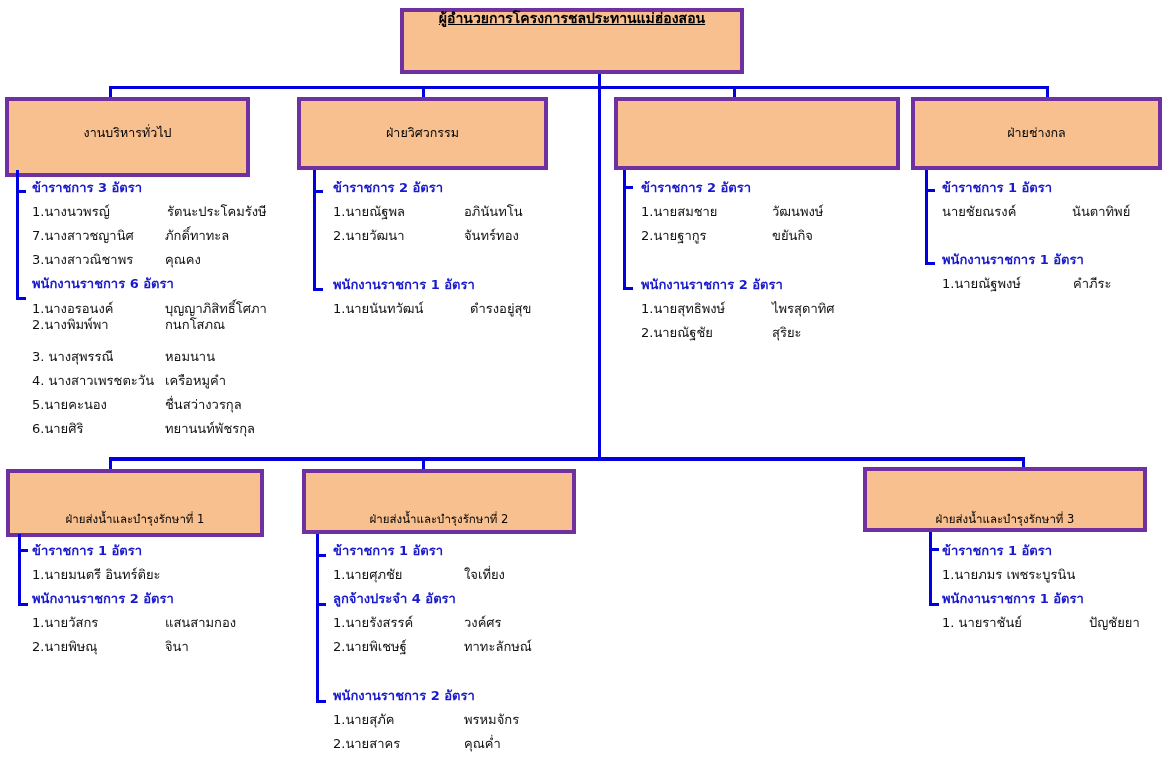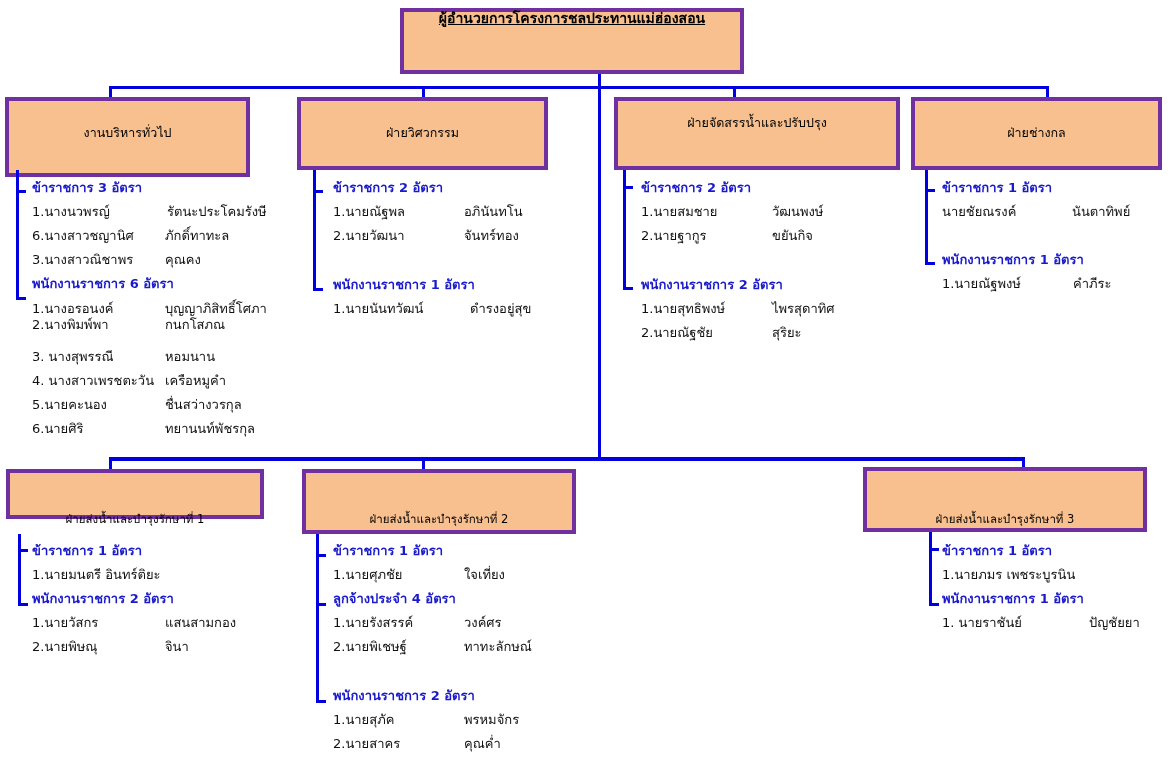--- a/index.html
+++ b/index.html
@@ -34,41 +34,40 @@
   <div class="t2" style="text-decoration:underline;">ผู้อำนวยการโครงการชลประทานแม่ฮ่องสอน</div>
 </div>
 
 <div class="box" style="left:5px;top:97px;width:245px;height:80px;">
   <div class="lbl" style="margin-top:20px;">งานบริหารทั่วไป</div>
 </div>
 <div class="box" style="left:297px;top:97px;width:251px;height:73px;">
   <div class="lbl" style="margin-top:20px;">ฝ่ายวิศวกรรม</div>
 </div>
 <div class="box" style="left:614px;top:97px;width:286px;height:73px;">
-  <div class="lbl" style="margin-top:10px;">ฝ่ายจัดสรรน้ำและปรับปรุง</div>
 </div>
 <div class="box" style="left:911px;top:97px;width:251px;height:73px;">
   <div class="lbl" style="margin-top:20px;">ฝ่ายช่างกล</div>
 </div>
-<div class="box" style="left:6px;top:469px;width:258px;height:50px;">
+<div class="box" style="left:6px;top:469px;width:258px;height:68px;">
   <div class="lbl" style="margin-top:36px;line-height:20px;font-size:11.5px;">ฝ่ายส่งน้ำและบำรุงรักษาที่ 1</div>
 </div>
 <div class="box" style="left:302px;top:469px;width:274px;height:65px;">
   <div class="lbl" style="margin-top:36px;line-height:20px;font-size:11.5px;">ฝ่ายส่งน้ำและบำรุงรักษาที่ 2</div>
 </div>
 <div class="box" style="left:863px;top:467px;width:284px;height:65px;">
   <div class="lbl" style="margin-top:38px;line-height:20px;font-size:11.5px;">ฝ่ายส่งน้ำและบำรุงรักษาที่ 3</div>
 </div>
 
 <div class="line" style="left:16px;top:170px;width:3px;height:130px;"></div>
 <div class="tick" style="left:16px;top:190px;width:10px;"></div>
 <div class="tick" style="left:16px;top:297px;width:10px;"></div>
 <div class="hdr" style="left:32px;top:177px;">ข้าราชการ 3 อัตรา</div>
 <div class="row" style="left:32px;top:201px;"><span>1.นางนวพรญ์</span><span class="c2" style="left:135px;">รัตนะประโคมรังษี</span></div>
-<div class="row" style="left:32px;top:225px;"><span>6.นางสาวชญานิศ</span><span class="c2" style="left:133px;">ภักดิ์ทาทะล</span></div>
+<div class="row" style="left:32px;top:225px;"><span>7.นางสาวชญานิศ</span><span class="c2" style="left:133px;">ภักดิ์ทาทะล</span></div>
 <div class="row" style="left:32px;top:249px;"><span>3.นางสาวณิชาพร</span><span class="c2" style="left:133px;">คุณคง</span></div>
 <div class="hdr" style="left:32px;top:273px;">พนักงานราชการ 6 อัตรา</div>
 <div class="row" style="left:32px;top:298px;"><span>1.นางอรอนงค์</span><span class="c2" style="left:133px;">บุญญาภิสิทธิ์โศภา</span></div>
 <div class="row" style="left:32px;top:314px;"><span>2.นางพิมพ์พา</span><span class="c2" style="left:133px;">กนกโสภณ</span></div>
 <div class="row" style="left:32px;top:346px;"><span>3. นางสุพรรณี</span><span class="c2" style="left:133px;">หอมนาน</span></div>
 <div class="row" style="left:32px;top:370px;"><span>4. นางสาวเพรชตะวัน</span><span class="c2" style="left:133px;">เครือหมูคำ</span></div>
 <div class="row" style="left:32px;top:394px;"><span>5.นายคะนอง</span><span class="c2" style="left:133px;">ชื่นสว่างวรกุล</span></div>
 <div class="row" style="left:32px;top:418px;"><span>6.นายศิริ</span><span class="c2" style="left:133px;">ทยานนท์พัชรกุล</span></div>
 
 <div class="line" style="left:313px;top:170px;width:3px;height:121px;"></div>

